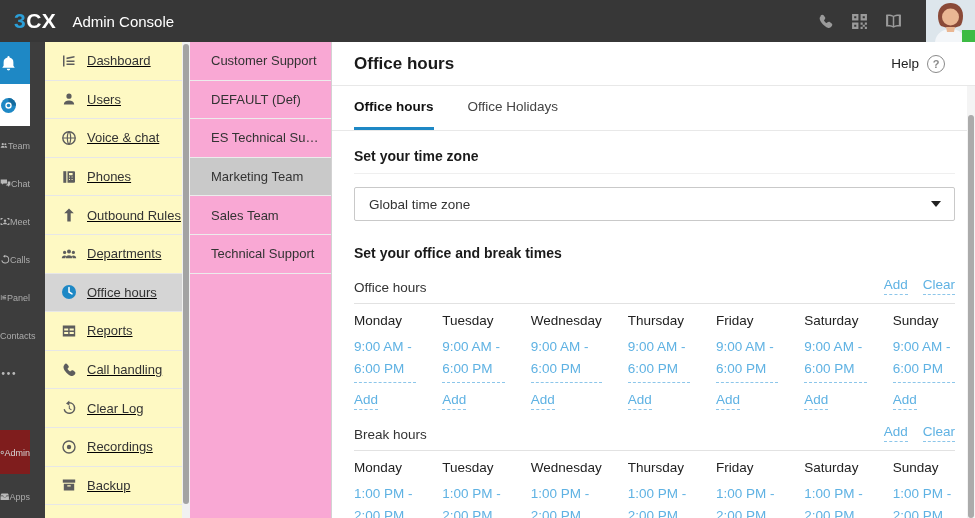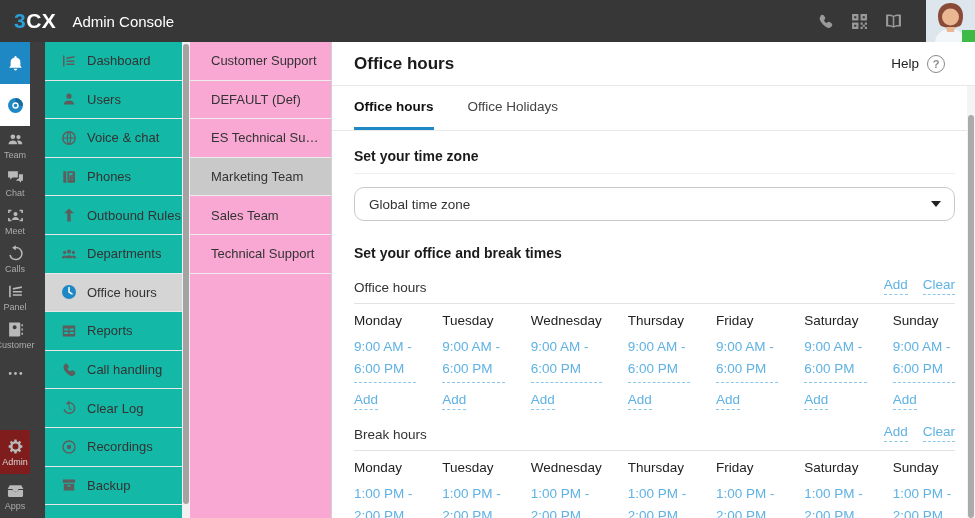--- a/index.html
+++ b/index.html
@@ -19,34 +19,34 @@
   .avatar { width:49px; height:42px; margin-left:16px; position:relative; overflow:hidden;
     background:linear-gradient(180deg,#dfe7ee 0%,#cdd9e2 100%); cursor:pointer; }
   .avatar svg { width:100%; height:100%; display:block; }
   .status-badge { position:absolute; right:0; bottom:0; width:13px; height:12px; background:#3dbb44; }
 
   
   .app { display:flex; height:476px; }
 
   
   .rail { width:45px; background:#3d3d3d; display:flex; flex-direction:column; flex:none; }
-  .rail-btn { width:30px; display:flex; flex-direction:column; align-items:center; justify-content:center;
+  .rail-btn { width:30px; display:flex; align-items:center; 
     color:#b9b9b9; cursor:pointer; }
   .rail-btn svg { width:17px; height:17px; fill:currentColor; }
   .rail-btn .rlabel { font-size:9px; margin-top:2px; color:#ababab; }
   .rail-bell { height:42px; background:#1e88c5; color:#fff; flex:none; }
   .rail-web { height:42px; background:#fff; flex:none; }
   .rail-item { height:38px; flex:none; }
   .rail-spacer { flex:1; }
   .rail-admin { height:44px; background:#7f1d1d; flex:none; }
   .rail-admin .rlabel { color:#d6d6d6; }
   .rail-apps { height:44px; flex:none; }
 
   
-  .menu { width:137px; background:#14b8a6; flex:none; }
+  .menu { width:137px; background:#fef9c3; flex:none;text-decoration:underline; }
   .menu-item { height:38.6px; display:flex; align-items:center; padding-left:15px;
     border-bottom:1px solid #e7e7e7; color:#333; font-size:13px; cursor:pointer; }
   .menu-item .mico { width:17px; height:17px; margin-right:10px; color:#5d5d5d; flex:none;
     display:flex; align-items:center; justify-content:center; }
   .menu-item .mico svg { width:16px; height:16px; fill:currentColor; }
   .menu-item.selected { background:#d5d5d5; }
 
   
   .vscroll { width:8px; background:#f1f1f1; position:relative; flex:none; }
   .vscroll .thumb { position:absolute; left:1px; width:6px; background:#a3a3a3; border-radius:3px; }
@@ -71,21 +71,21 @@
 
   .tabs { display:flex; padding:0 22px; border-bottom:1px solid #e8e8e8; height:45px; }
   .tab { font-size:13.5px; color:#444; margin-right:34px; display:flex; align-items:center;
     border-bottom:3px solid transparent; cursor:pointer; }
   .tab.active { font-weight:bold; color:#111; border-bottom-color:#1e88c5; }
 
   .content-pad { padding:0 20px 0 22px; }
   .section-heading { font-size:14px; font-weight:bold; color:#1a1a1a; margin-top:17px;
     padding-bottom:9px; border-bottom:1px solid #efefef; }
 
-  .select-box { margin-top:13px; height:34px; border:1px solid #c9c9c9; border-radius:10px;
+  .select-box { margin-top:13px; height:34px; border:1px solid #c9c9c9; border-radius:2px;
     display:flex; align-items:center; padding:0 14px; font-size:13.5px; color:#333;
     cursor:pointer; position:relative; }
   .caret { position:absolute; right:13px; width:0; height:0;
     border-left:5px solid transparent; border-right:5px solid transparent; border-top:6px solid #222; }
 
   .times-heading { font-size:14px; font-weight:bold; color:#1a1a1a; margin-top:24px; }
 
   .block-label-row { display:flex; align-items:flex-end; margin-top:16px;
     padding-bottom:8px; border-bottom:1px solid #e2e2e2; }
   .block-label { font-size:13.5px; color:#333; }
@@ -189,21 +189,21 @@
       <svg viewBox="0 0 16 16">
           <path d="M2 2.5h1.5v11H2zM5.5 4.8 14 3v1.6L5.5 6.4zM5.5 7.5H14v1.5H5.5zM5.5 10.5H14V12H5.5z"></path>
         </svg>
       <span class="rlabel">Panel</span>
     </div>
     <div class="rail-btn rail-item">
       <svg viewBox="0 0 16 16">
           <path d="M2 1.5h9.5a1 1 0 0 1 1 1v11a1 1 0 0 1-1 1H2zm5.2 6.3a1.9 1.9 0 1 0 0-3.8 1.9 1.9 0 0 0 0 3.8zM4 12c0-1.7 1.4-2.8 3.2-2.8S10.4 10.3 10.4 12z"></path>
           <path d="M13.6 3h1.4v2h-1.4zM13.6 7h1.4v2h-1.4zM13.6 11h1.4v2h-1.4z"></path>
         </svg>
-      <span class="rlabel">Customer</span>
+      <span class="rlabel">Contacts</span>
     </div>
     <div class="rail-btn rail-item">
       <svg viewBox="0 0 16 16">
           <circle cx="3" cy="8" r="1.3"></circle>
           <circle cx="8" cy="8" r="1.3"></circle>
           <circle cx="13" cy="8" r="1.3"></circle>
         </svg>
     </div>
     <div class="rail-spacer"></div>
     <div class="rail-btn rail-admin">

